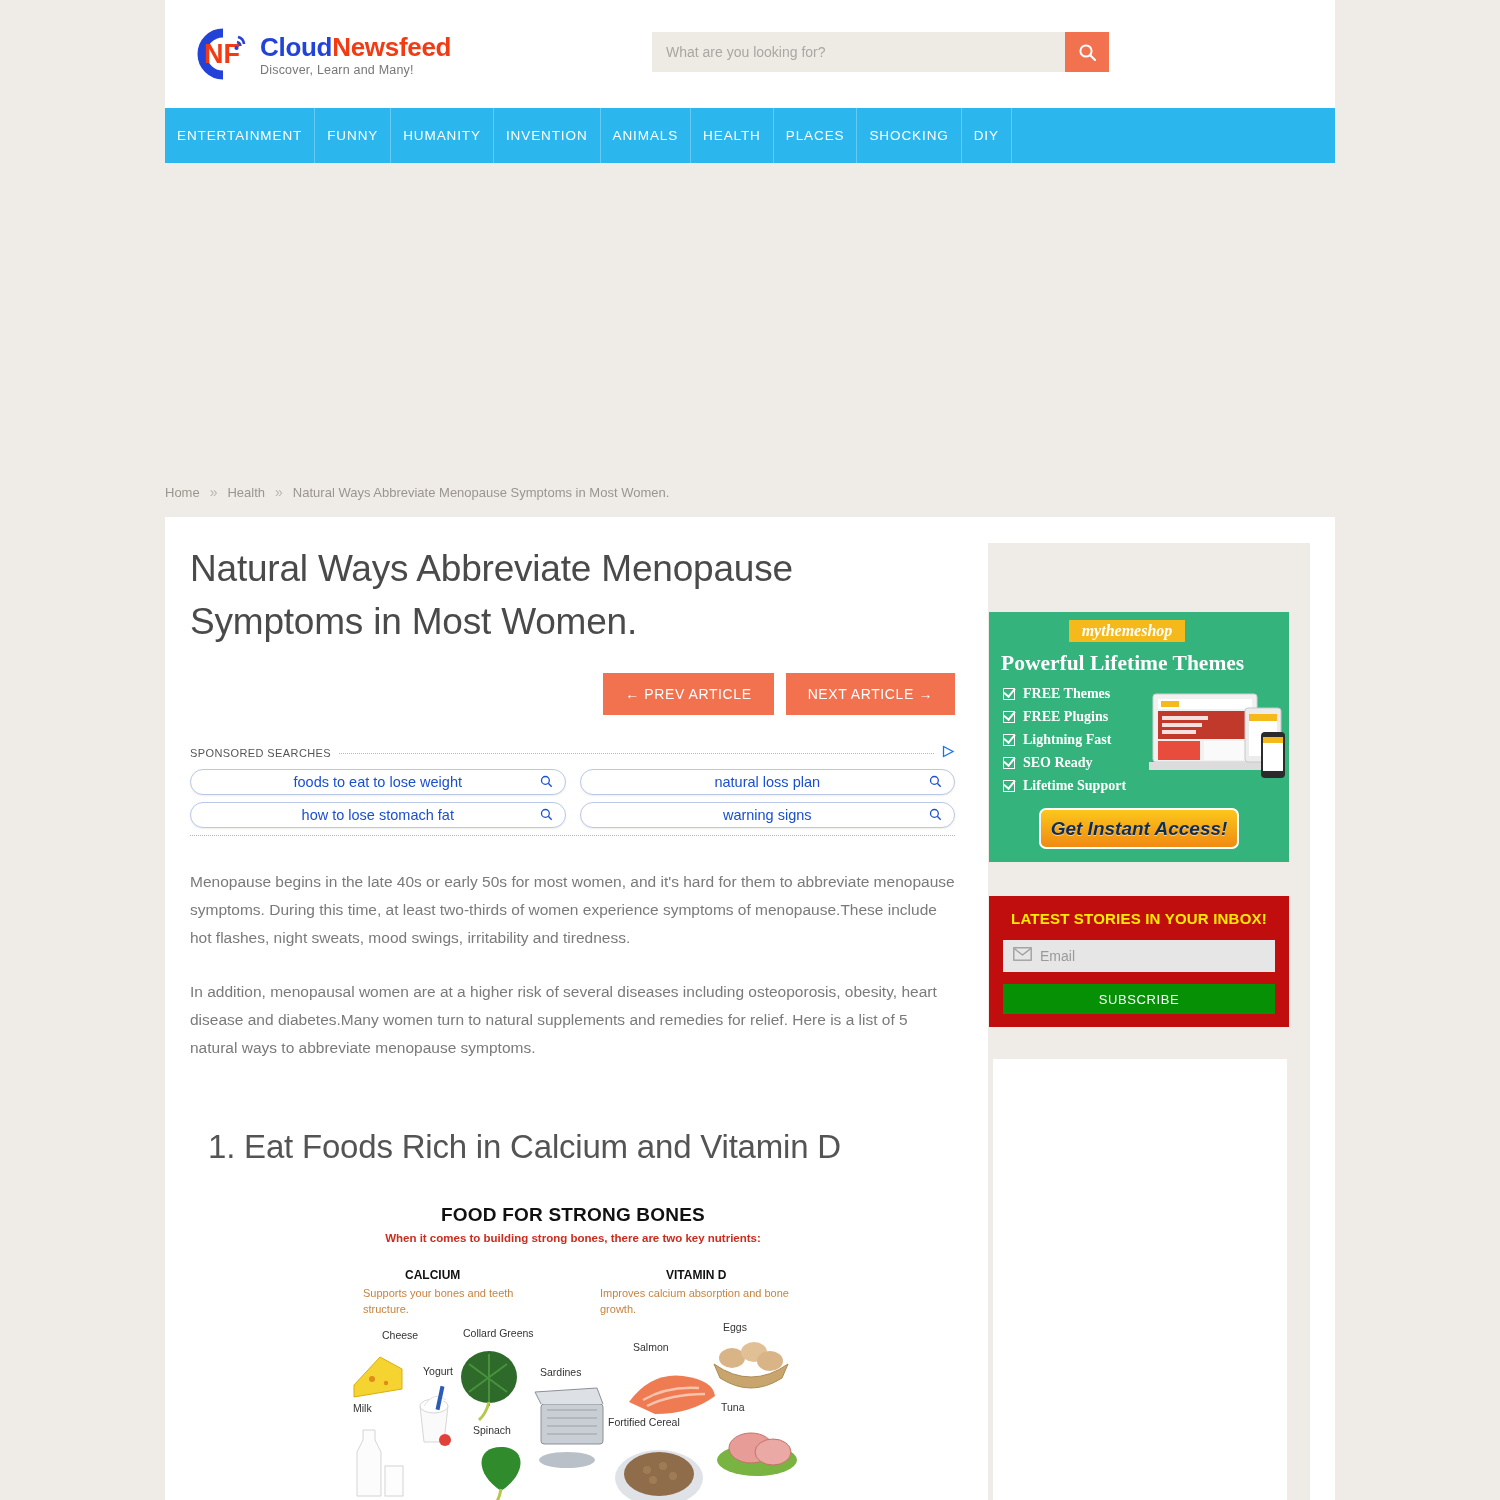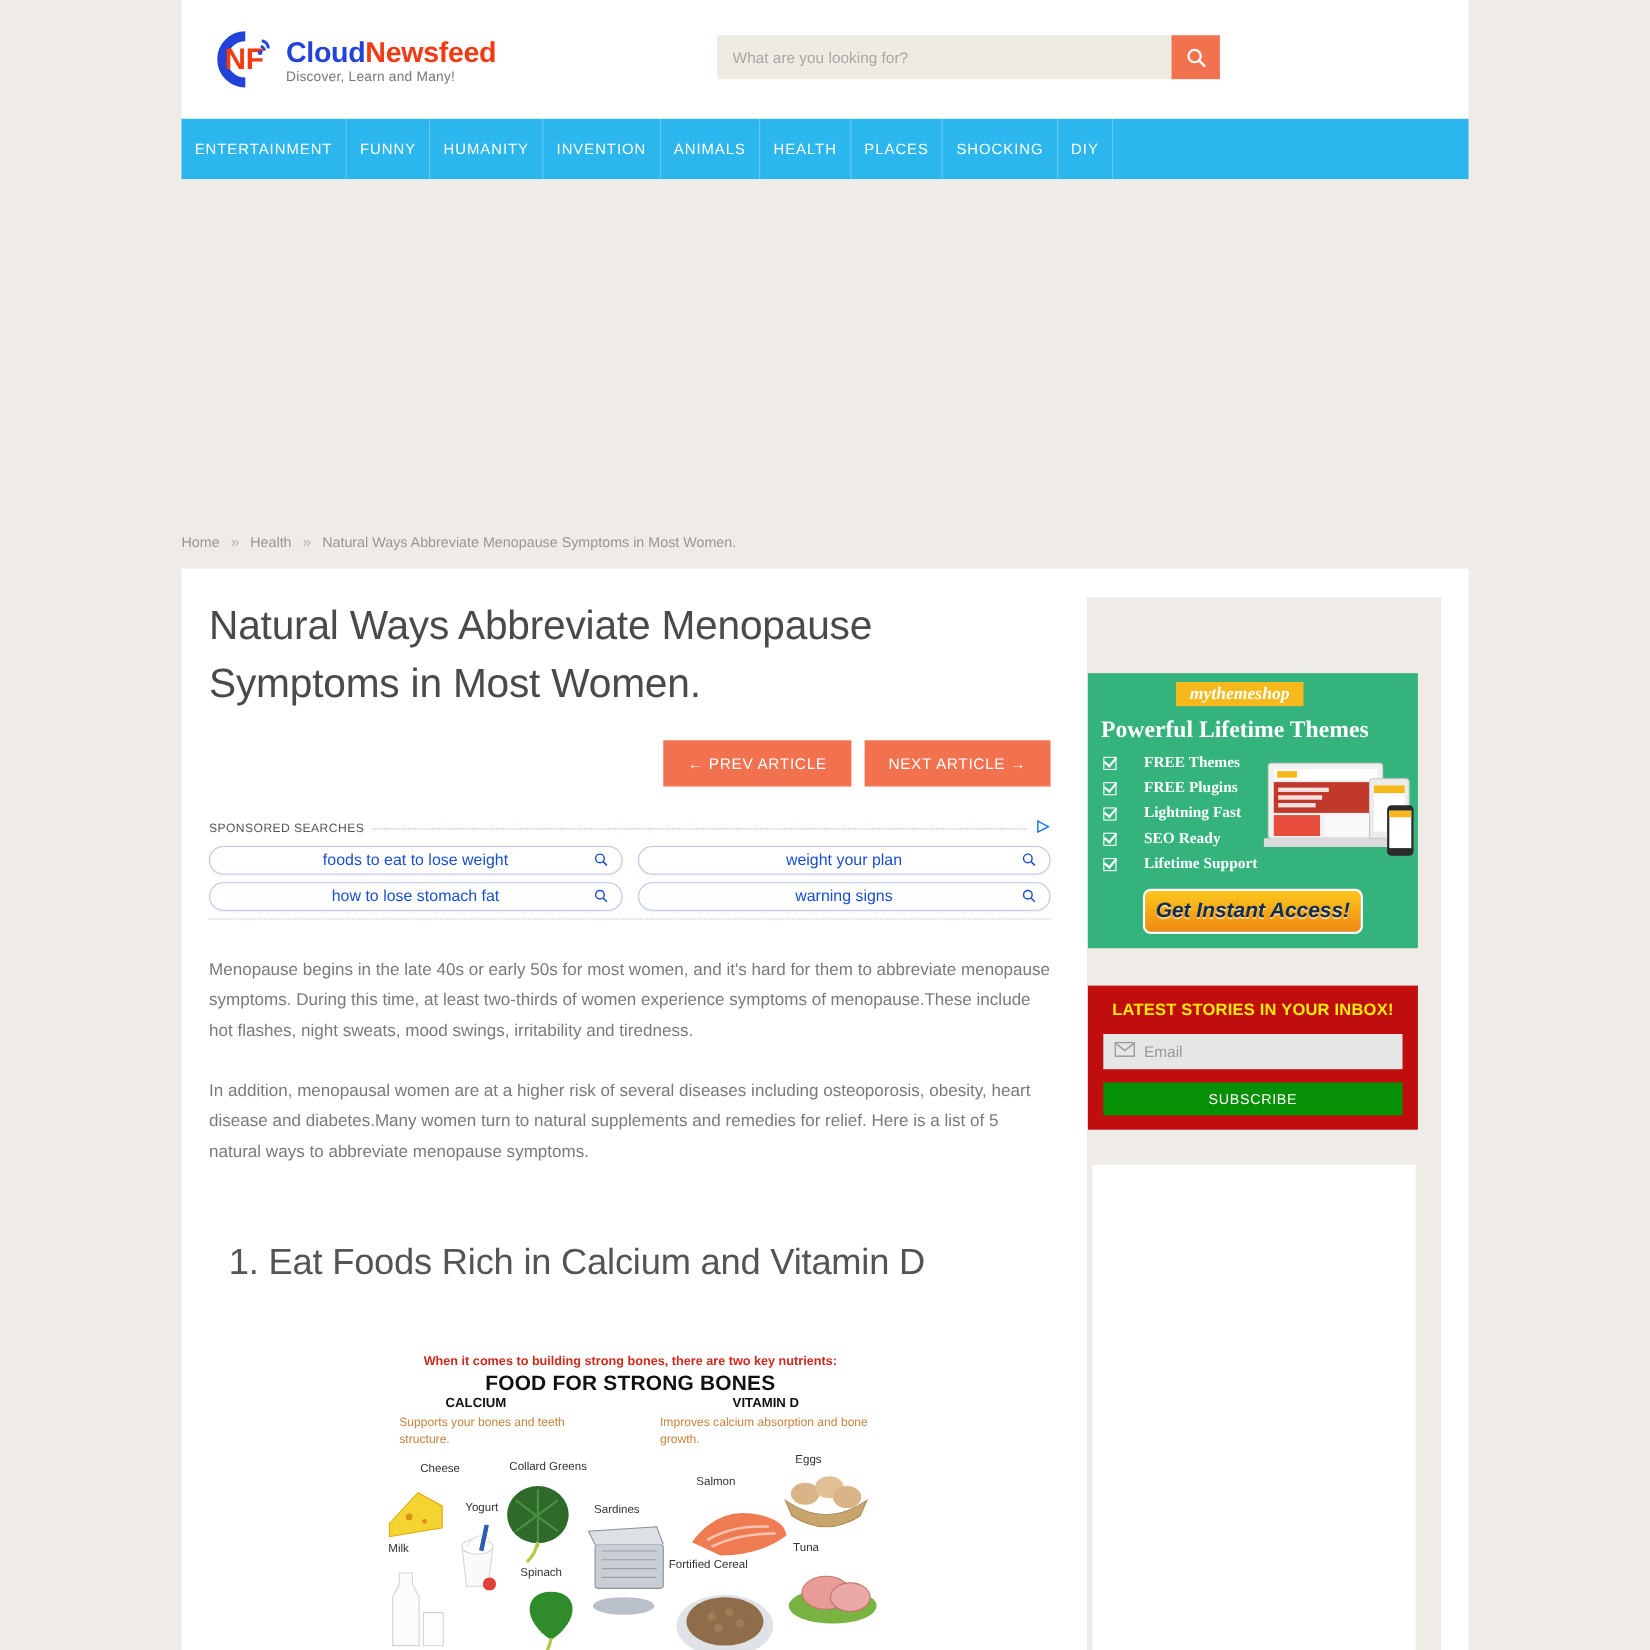--- a/index.html
+++ b/index.html
@@ -126,21 +126,21 @@
     font-weight: normal; letter-spacing: -0.2px;
   }
 
   
   .info-img {
     margin-top: 28px; margin-left: 3px; width: 760px; height: 330px;
     background: #ffffff; position: relative; overflow: hidden;
   }
   .ig-title {
     position: absolute; left: 0; right: 0; top: 10px; text-align: center;
-    font-size: 19px; font-weight: bold; color: #111; letter-spacing: 0.2px; margin-top: 44px;
+    font-size: 19px; font-weight: bold; color: #111; letter-spacing: 0.2px;
   }
   .ig-sub {
     position: absolute; left: 0; right: 0; top: 38px; text-align: center;
     font-size: 11.5px; font-weight: bold; color: #cc2b1e;
   }
   .ig-col-head {
     position: absolute; font-size: 12px; font-weight: bold; color: #111;
   }
   .ig-col-desc {
     position: absolute; font-size: 11px; color: #c8833e; line-height: 1.42;
@@ -161,21 +161,21 @@
     color: #fff; font-size: 16px; font-weight: bold; font-style: italic;
     font-family: "Liberation Serif", serif;
   }
   .ad-head {
     position: absolute; left: 12px; top: 39px; width: 282px;
     color: #fff; font-size: 21.5px; font-weight: bold;
     font-family: "Liberation Serif", serif; white-space: nowrap;
   }
   .ad-list { position: absolute; left: 14px; top: 70px; }
   .ad-li {
-    display: flex; align-items: center; gap: 25px; height: 23px;
+    display: flex; align-items: center; gap: 8px; height: 23px;
     color: #fff; font-size: 14px; font-weight: bold;
     font-family: "Liberation Serif", serif;
   }
   .ad-chk {
     width: 12px; height: 12px; border: 1.5px solid #fff; position: relative;
   }
   .ad-chk:after {
     content: ""; position: absolute; left: 2px; top: -3px; width: 5px; height: 9px;
     border: solid #fff; border-width: 0 2px 2px 0; transform: rotate(40deg);
   }
@@ -303,21 +303,21 @@
           <div class="sp-pill">
             <span>foods to eat to lose weight</span>
             <span class="mag">
               <svg width="13" height="13" viewBox="0 0 13 13">
                   <circle cx="5.4" cy="5.4" r="3.9" fill="none" stroke="#1a4fd0" stroke-width="1.3"></circle>
                   <line x1="8.3" y1="8.3" x2="11.7" y2="11.7" stroke="#1a4fd0" stroke-width="1.4"></line>
                 </svg>
             </span>
           </div>
           <div class="sp-pill">
-            <span>weight your plan</span>
+            <span>natural loss plan</span>
             <span class="mag">
               <svg width="13" height="13" viewBox="0 0 13 13">
                   <circle cx="5.4" cy="5.4" r="3.9" fill="none" stroke="#1a4fd0" stroke-width="1.3"></circle>
                   <line x1="8.3" y1="8.3" x2="11.7" y2="11.7" stroke="#1a4fd0" stroke-width="1.4"></line>
                 </svg>
             </span>
           </div>
           <div class="sp-pill">
             <span>how to lose stomach fat</span>
             <span class="mag">

